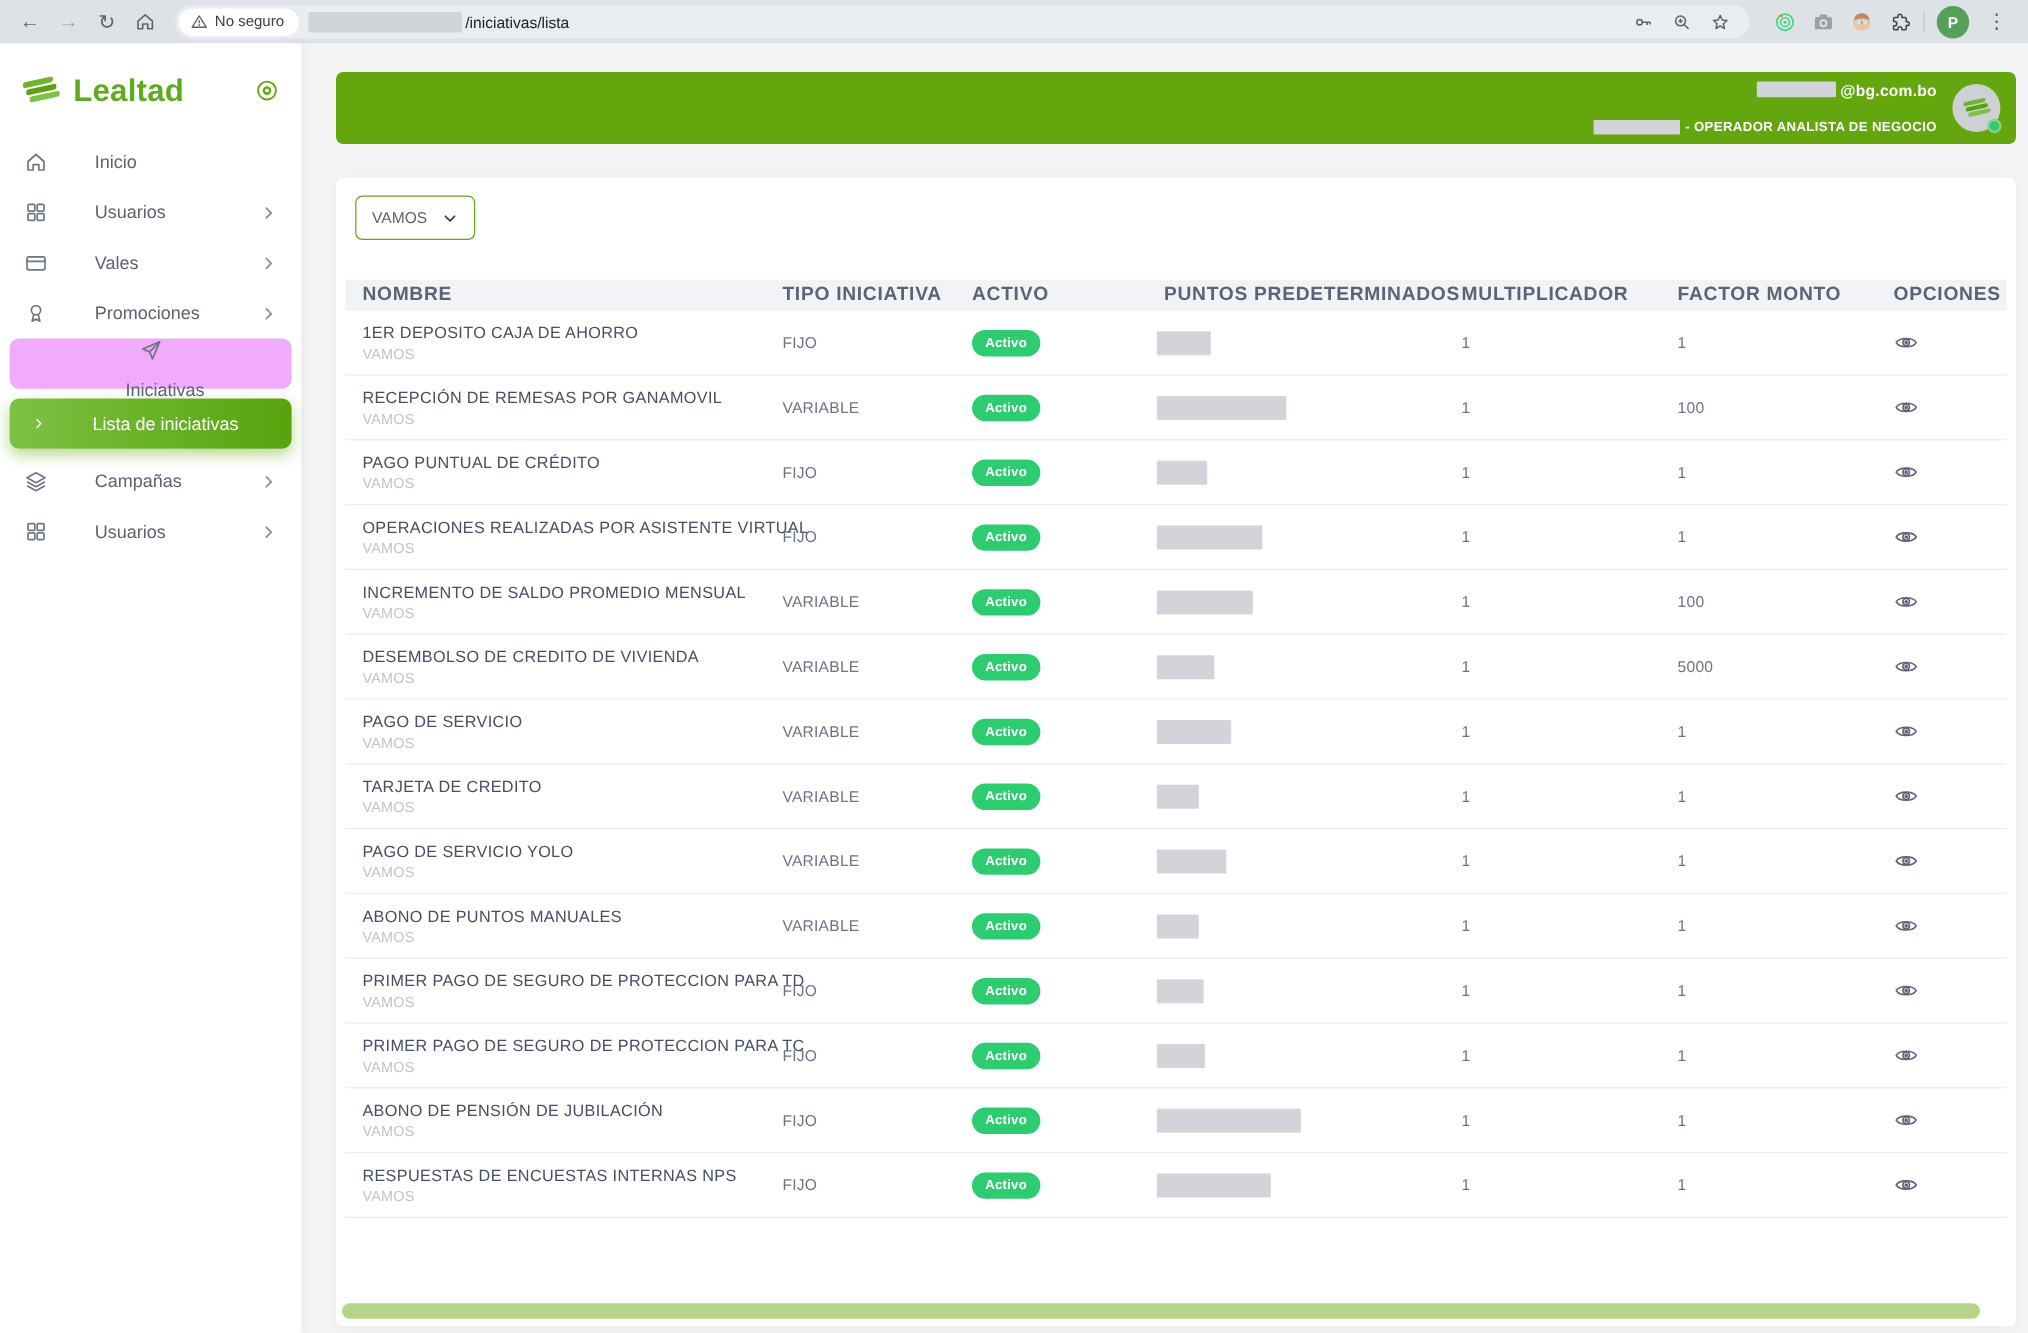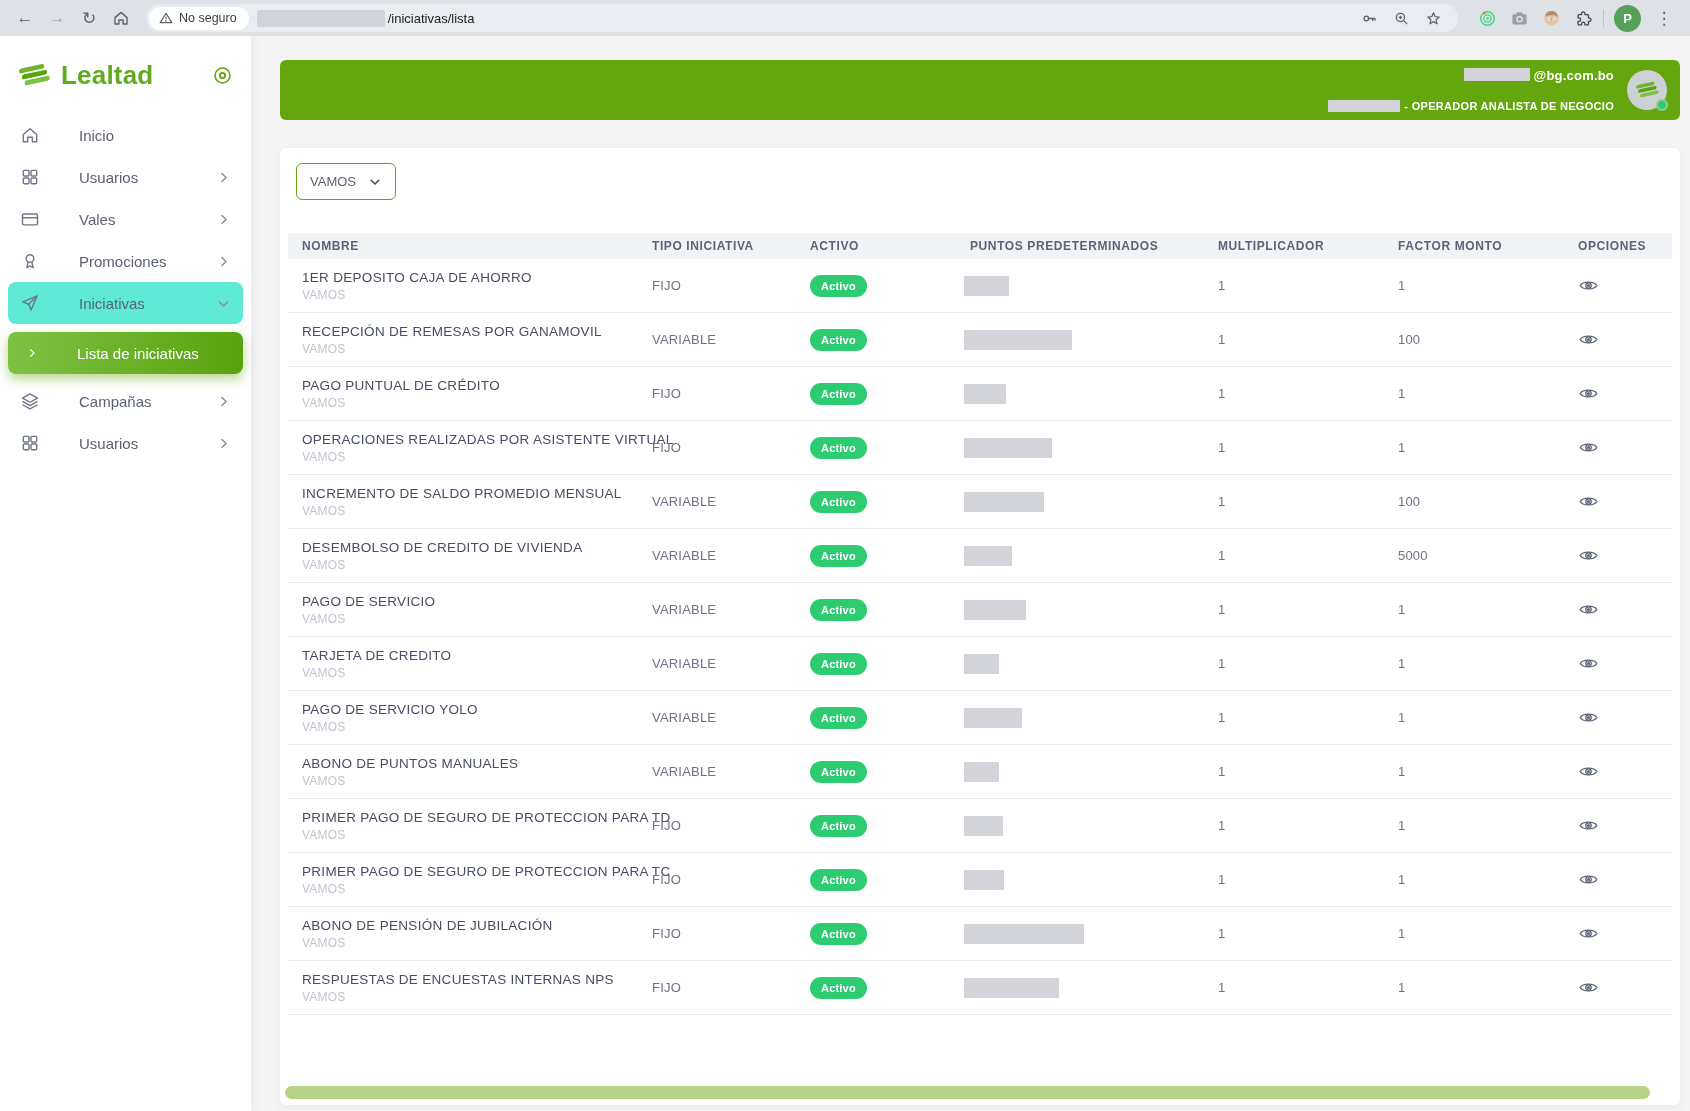--- a/index.html
+++ b/index.html
@@ -41,21 +41,21 @@
   .collapse-btn{color:var(--accent-green,#63a60e);background:none;border:none;display:flex;}
   .collapse-btn svg{width:21px;height:21px;}
   .menu{padding:15px 8px 0;list-style:none;}
   .menu-item{height:42px;display:flex;align-items:center;gap:15px;padding:0 12px;border-radius:8px;
     color:#5b6270;font-size:15px;cursor:pointer;}
   .mi-icon{width:20px;height:20px;color:#6e7585;flex:none;}
   .mi-icon svg{width:20px;height:20px;display:block;}
   .mi-label{flex:1;white-space:nowrap;margin-left:24px;}
   .mi-chev{width:15px;height:15px;color:#8a90a0;flex:none;}
   .mi-chev svg{width:15px;height:15px;display:block;}
-  .menu-item.expanded{background:#5eead4;}
+  .menu-item.expanded{background:#f0abfc;flex-direction:column;}
   .menu-item.active{background:linear-gradient(90deg,var(--active-grad-1,#7dc143),var(--active-grad-2,#58a30d));
     color:#fff;margin:8px 0 6px;box-shadow:0 5px 12px rgba(98,166,14,.45);}
   .menu-item.active .mi-icon{color:#fff;width:12px;height:12px;margin-left:6px;}
   .menu-item.active .mi-icon svg{width:12px;height:12px;}
 
   
   .main{position:absolute;top:36px;left:251px;right:0;bottom:0;background:#f5f5f6;}
   .green-bar{position:absolute;left:29px;right:10px;top:24px;height:60px;border-radius:6px;
     background:var(--accent-green,#63a60e);display:flex;align-items:center;justify-content:flex-end;
     padding:0 13px;gap:13px;color:#fff;}
@@ -78,21 +78,21 @@
   .banner-title{font-size:21px;font-weight:600;color:var(--banner-text,#55a314);letter-spacing:.3px;}
   .filter-row{margin:15px 16px 0;height:37px;display:flex;align-items:center;}
   .select{display:inline-flex;align-items:center;gap:12px;height:37px;padding:0 13px;background:#fff;
     border:1px solid var(--accent-green,#63a60e);border-radius:6px;font-size:13px;color:#5c6370;cursor:pointer;}
   .select .sel-chev{width:14px;height:14px;color:#3f4552;}
   .select .sel-chev svg{width:14px;height:14px;display:block;}
 
   .table{margin:33px 8px 0;}
   .thead,.tr{display:grid;grid-template-columns:350px 158px 160px 248px 180px 180px 1fr;align-items:center;}
   .thead{height:26px;background:#f2f3f7;}
-  .th{padding-left:14px;font-size:12px;font-weight:700;letter-spacing:.6px;color:#5d6377;white-space:nowrap;}
+  .th{padding-left:14px;font-size:16px;font-weight:700;letter-spacing:.6px;color:#5d6377;white-space:nowrap;}
   .tr{height:54px;border-bottom:1px solid #ebecf1;}
   .td{padding-left:14px;font-size:13px;color:#6d7386;letter-spacing:.2px;}
   .td-name{white-space:nowrap;overflow:visible;}
   .row-name{font-size:13.5px;font-weight:500;color:#474e63;letter-spacing:.3px;}
   .row-sub{font-size:12px;color:#c0c4cd;margin-top:3px;}
   .badge{display:inline-block;background:var(--badge-green,#2ecc71);color:#fff;font-size:11px;
     font-weight:700;padding:5px 11px;border-radius:12px;letter-spacing:.2px;}
   .td-points{padding-left:8px;}
   .redaction{display:inline-block;height:20px;background:var(--redaction-gray,#d2d4d9);border-radius:1px;vertical-align:middle;}
   .eye-btn{background:none;border:none;color:#5e6577;cursor:pointer;padding:0;display:flex;}

